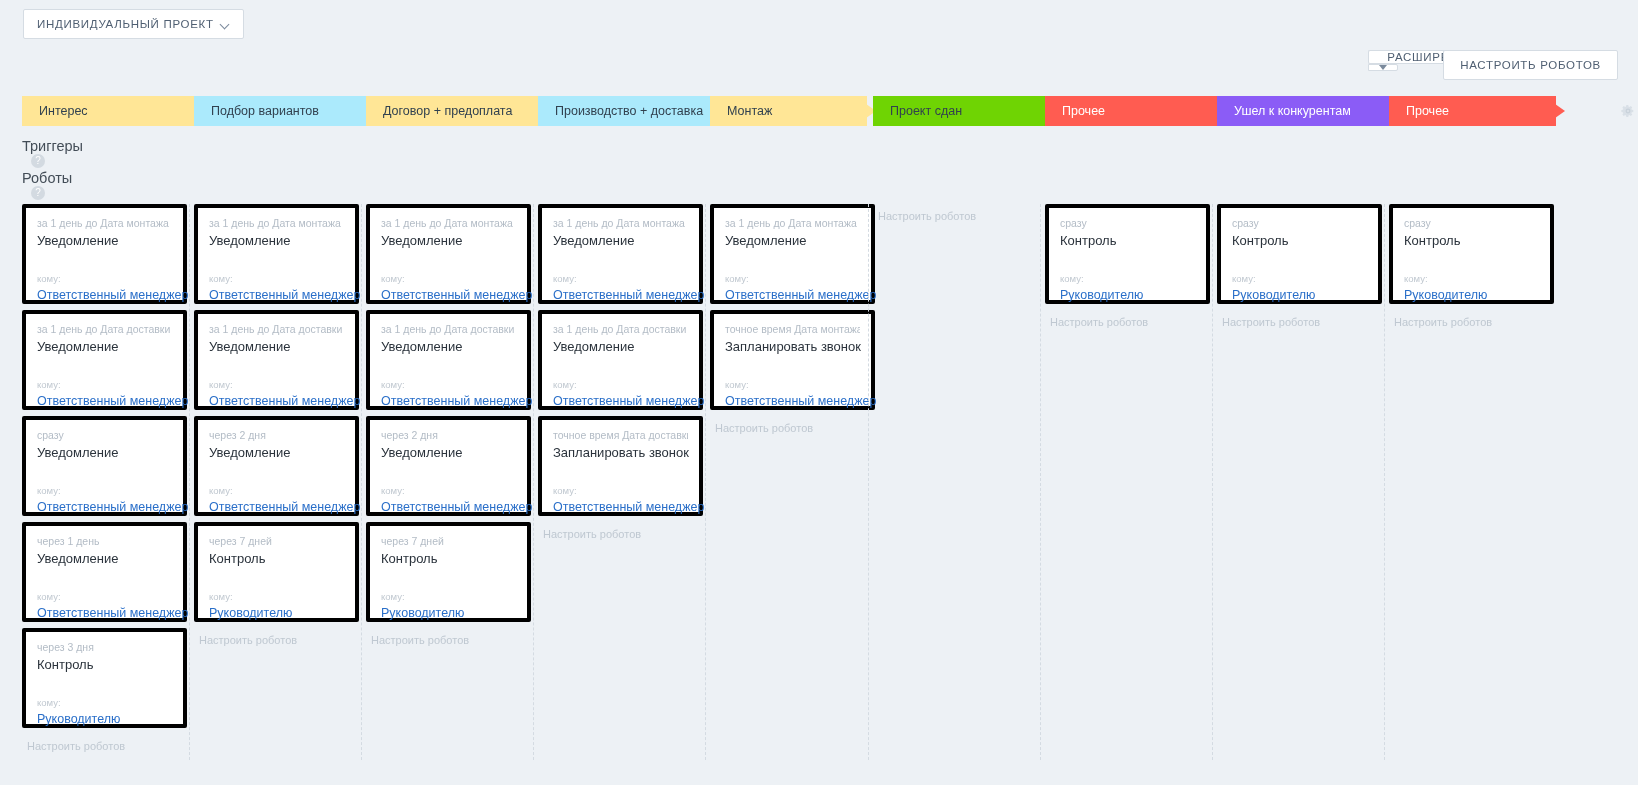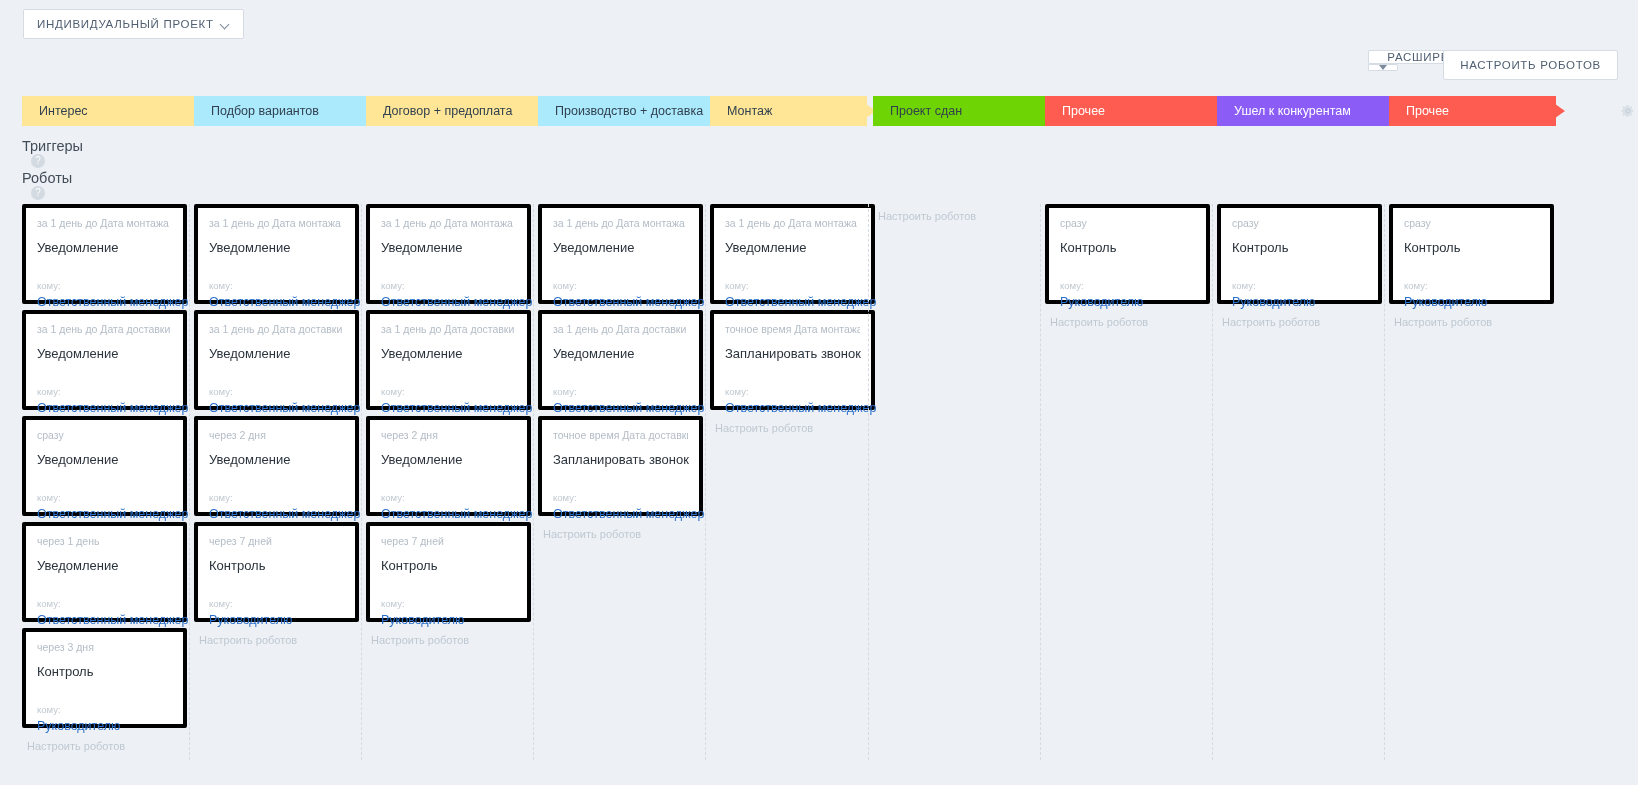--- a/index.html
+++ b/index.html
@@ -92,21 +92,21 @@
     border-left: 1px dashed #d4dbe2;
   }
 
   .card {
     position: absolute; width: 165px; height: 100px;
     background: #fff; border: 4px solid #000000; border-radius: 2px;
     padding: 9px 11px 0 11px;
     cursor: pointer;
   }
   .c-when { font-size: 10.5px; color: #b3bcc6; line-height: 13px; white-space: nowrap; overflow: hidden; }
-  .c-title { font-size: 13px; color: #2b333c; margin-top: 10px; line-height: 16px; white-space: nowrap; }
+  .c-title { font-size: 13px; color: #2b333c; margin-top: 3px; line-height: 16px; white-space: nowrap; }
   .c-tolabel { font-size: 9.5px; color: #c0c8d0; margin-top: 24px; line-height: 11px; }
   .c-to { font-size: 12.5px; color: #2a6fc9; margin-top: 4px; line-height: 15px; white-space: nowrap; }
 
   .placeholder {
     position: absolute; font-size: 11px; color: #bfc8d1; white-space: nowrap;
   }
 </style>
 </head>
 <body>
 

